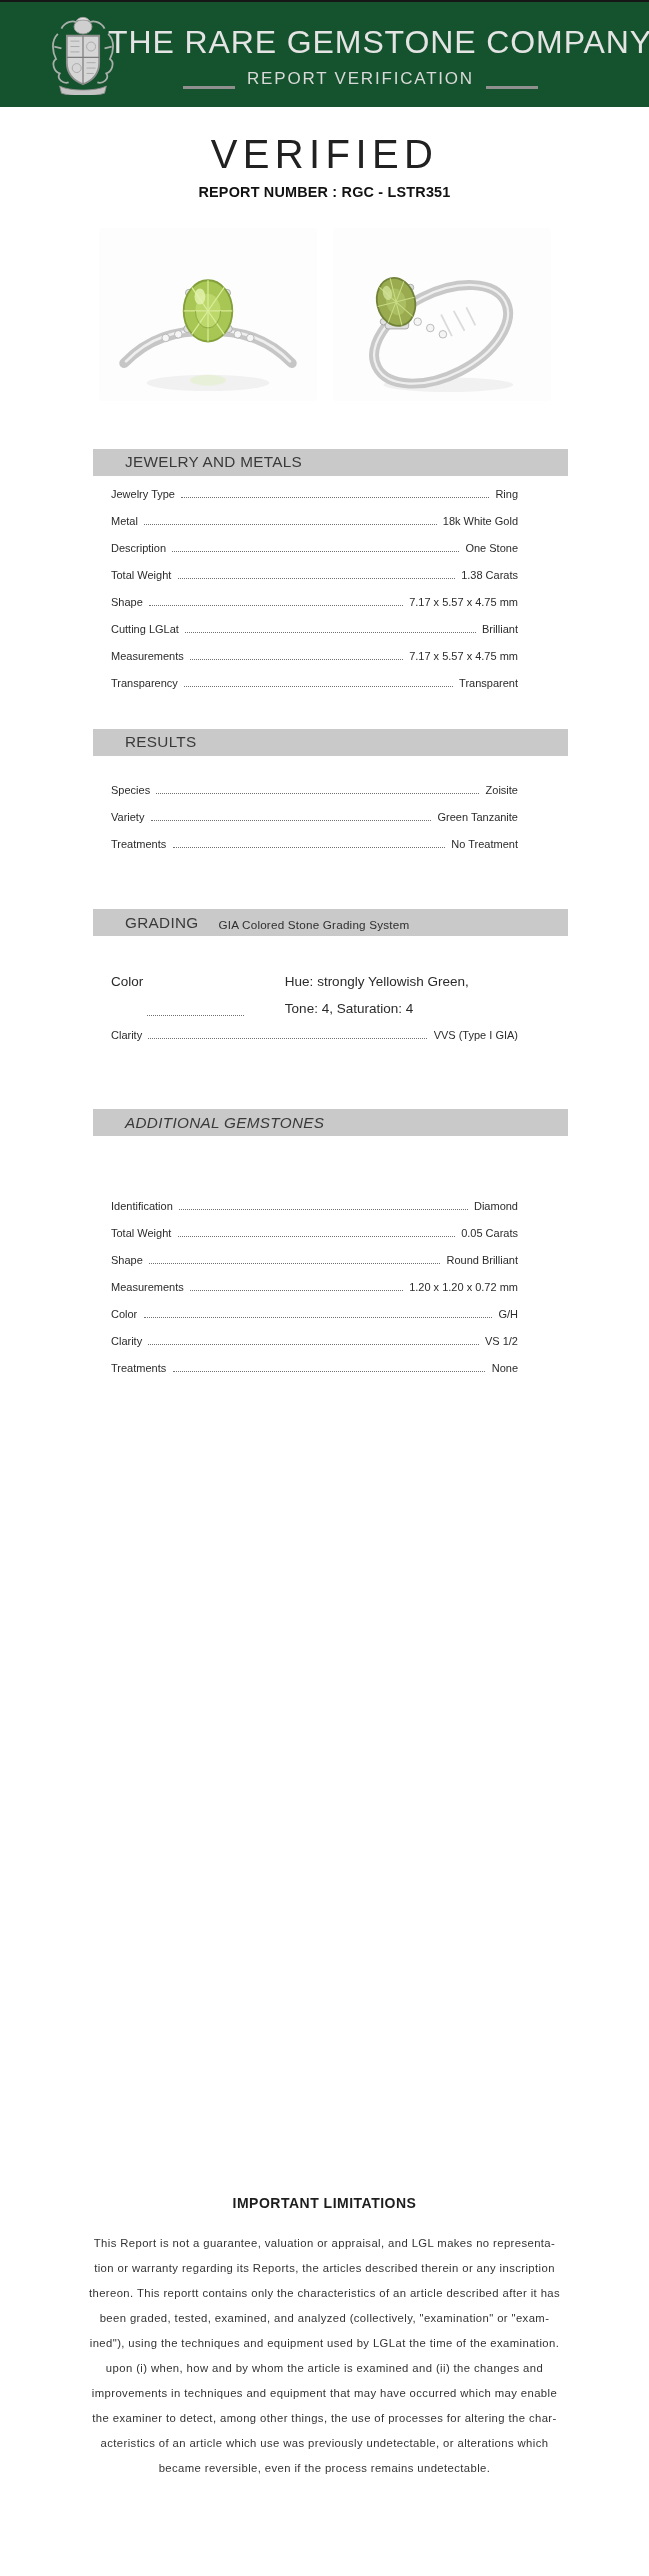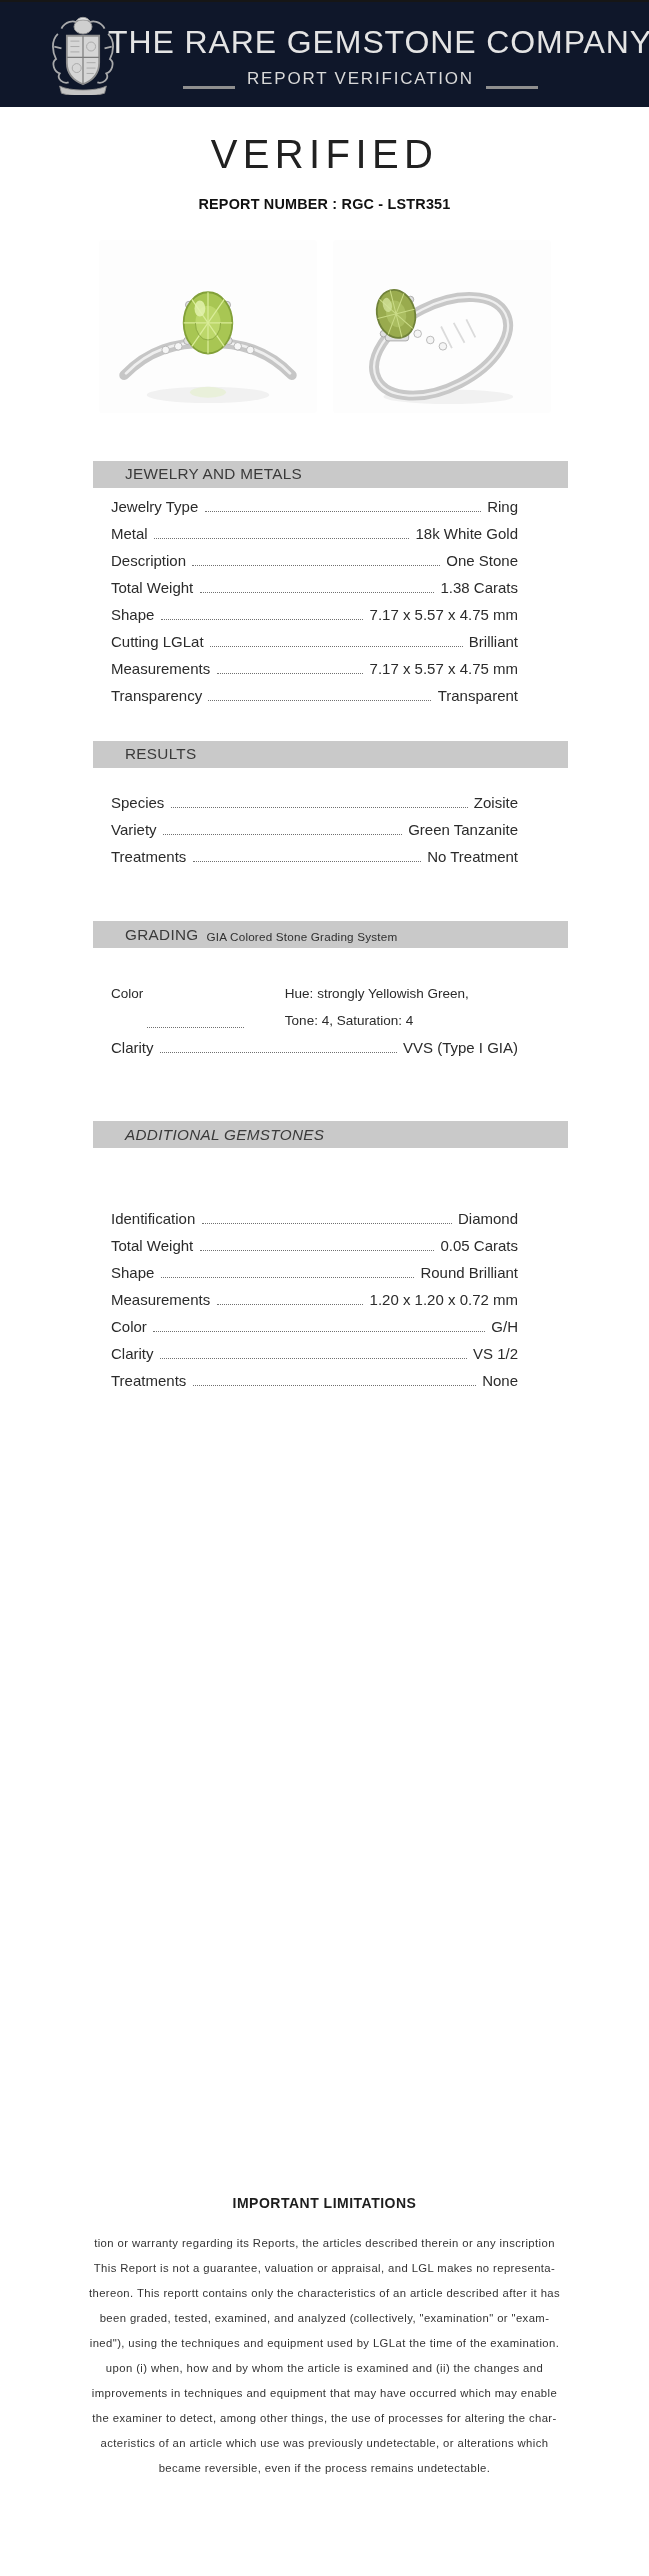--- a/index.html
+++ b/index.html
@@ -5,60 +5,60 @@
   * { margin:0; padding:0; box-sizing:border-box; }
   html,body { background:#ffffff; }
   body {
     width:649px; height:2576px; position:relative; margin:0 auto;
     font-family:"Liberation Sans", sans-serif; color:#2d2d2d; overflow:hidden;
   }
 
   
   .header {
     position:relative; width:649px; height:107px;
-    background:#0f172a; border-top:2.7px solid #161616;
+    background:#14532d; border-top:2.7px solid #161616;
   }
   .crest { position:absolute; left:47px; top:13.5px; width:72px; height:79px; }
   .header-text { position:absolute; left:108px; top:0; width:505px; height:107px; text-align:center; }
   .company-name {
     padding-top:21.6px; font-size:32px; color:#e4e4e4; letter-spacing:0.9px;
     font-weight:400; white-space:nowrap;
   }
   .subtitle-row {
     margin-top:8px; display:flex; align-items:flex-end; justify-content:center; gap:11.7px;
   }
   .dash-line { width:52px; height:2.7px; background:#8f8f8f; }
   .report-type { font-size:17px; color:#d9d9d9; letter-spacing:1.8px; white-space:nowrap; }
 
   
   .verified {
     margin-top:23.5px; text-align:center; font-size:40px; letter-spacing:5.4px;
     color:#212121; line-height:47px; font-weight:400;
   }
   .report-number {
-    margin-top:17px; text-align:center; font-size:14.4px; font-weight:bold;
+    margin-top:5px; text-align:center; font-size:14.4px; font-weight:bold;
     color:#111; line-height:18px; letter-spacing:0.2px;
   }
 
   
   .photos { margin-top:27px; display:flex; justify-content:center; gap:16px; height:173px; }
   .photo { width:218px; height:173px; background:#fdfdfd; border-radius:3.6px; }
 
   
   .content { width:475px; margin-left:93px; }
   .bar {
     height:27px; background:#c9c9c9; display:flex; align-items:center;
     padding-left:32px; font-size:15.3px; color:#3a3a3a; letter-spacing:0.3px;
   }
-  .bar .sub { font-size:11.7px; color:#2f2f2f; margin-left:8px; padding-top:2.7px; letter-spacing:0.2px; }
+  .bar .sub { font-size:11.7px; color:#2f2f2f; margin-left:20px; padding-top:2.7px; letter-spacing:0.2px; }
 
   .rows { }
   .row {
     display:flex; align-items:baseline; height:27px; line-height:27px;
-    padding:0 50px 0 18px; font-size:15px; color:#2b2b2b;
+    padding:0 50px 0 18px; font-size:11px; color:#2b2b2b;
   }
   .row .lbl { white-space:nowrap; }
   .row .dots { flex:1; border-bottom:1.8px dotted #707070; margin:0 6.3px 6.3px 6.3px; min-width:16px; }
   .row .val { white-space:nowrap; }
 
   .m-jewelry-bar { margin-top:48px; }
   .m-jewelry-rows { margin-top:5.4px; }
   .m-results-bar { margin-top:32px; }
   .m-results-rows { margin-top:21.6px; }
   .m-grading-bar { margin-top:51px; }
@@ -335,22 +335,22 @@
         <span class="lbl">Treatments</span>
         <span class="dots"></span>
         <span class="val">None</span>
       </div>
   </div>
 </div>
 
 <div class="disclaimer">
   <div class="disclaimer-title">IMPORTANT LIMITATIONS</div>
   <div class="disclaimer-lines">
+    <div>This Report is not a guarantee, valuation or appraisal, and LGL makes no representa-</div>
     <div>tion or warranty regarding its Reports, the articles described therein or any inscription</div>
-    <div>This Report is not a guarantee, valuation or appraisal, and LGL makes no representa-</div>
     <div>thereon. This reportt contains only the characteristics of an article described after it has</div>
     <div>been graded, tested, examined, and analyzed (collectively, "examination" or "exam-</div>
     <div>ined"), using the techniques and equipment used by LGLat the time of the examination.</div>
     <div>upon (i) when, how and by whom the article is examined and (ii) the changes and</div>
     <div>improvements in techniques and equipment that may have occurred which may enable</div>
     <div>the examiner to detect, among other things, the use of processes for altering the char-</div>
     <div>acteristics of an article which use was previously undetectable, or alterations which</div>
     <div>became reversible, even if the process remains undetectable.</div>
   </div>
 </div>

